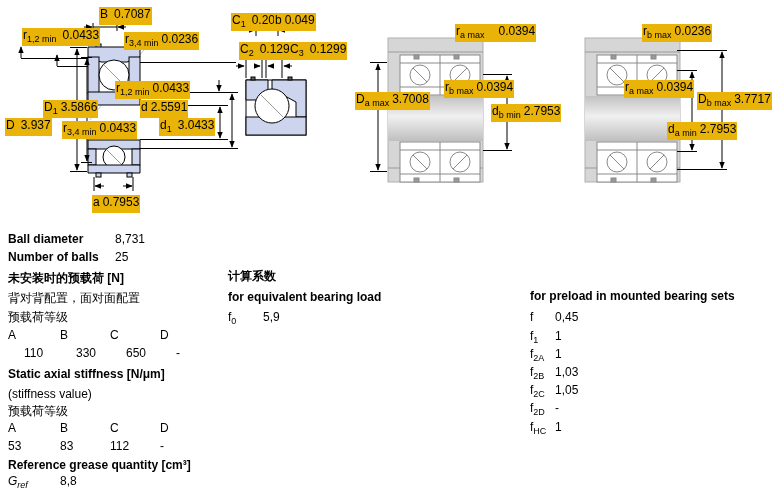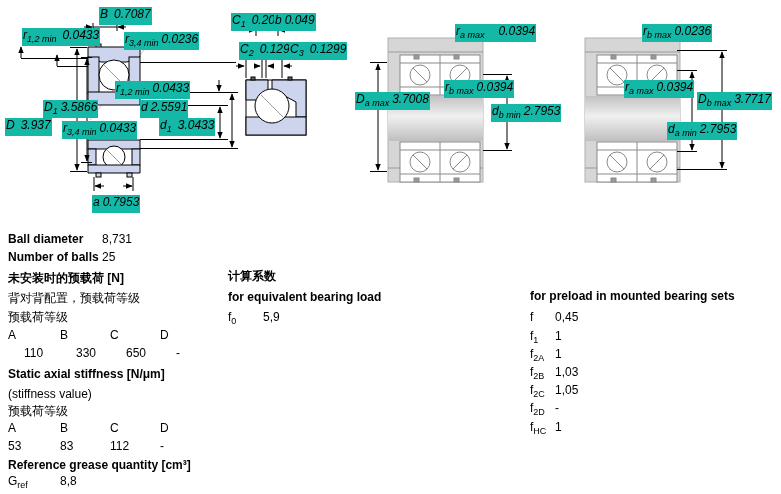--- a/index.html
+++ b/index.html
@@ -1,27 +1,27 @@
 <!DOCTYPE html>
 <html><head>
 <meta charset="utf-8">
 <style>
   html,body{margin:0;padding:0;}
   body{width:781px;height:494px;position:relative;overflow:hidden;background:#fff;
        font-family:"Liberation Sans",sans-serif;font-size:12px;color:#000;}
   svg{position:absolute;left:0;top:0;}
-  .dim{position:absolute;white-space:nowrap;background:#14b8a6;padding:0 1px;line-height:14px;z-index:5;font-style:italic;}
+  .dim{position:absolute;white-space:nowrap;background:#eab308;padding:0 1px;line-height:14px;z-index:5;}
   .dim sub{font-size:9px;}
   .dim .v{margin-left:6px;}
   .dim.t .v{margin-left:3px;}
   .dim.w .v{margin-left:14px;}
   .row{position:absolute;white-space:nowrap;line-height:15px;}
   .b{font-weight:bold;}
-  .lw{display:inline-block;width:94px;}
-  .gw{display:inline-block;width:52px;}
+  .lw{display:inline-block;width:107px;}
+  .gw{display:inline-block;width:52px;font-style:italic;}
   .fw{display:inline-block;width:25px;}
   .f0w{display:inline-block;width:35px;}
   .c4 span{display:inline-block;}
   .c4 span:nth-child(1){width:52px;}
   .c4 span:nth-child(2){width:50px;}
   .c4 span:nth-child(3){width:50px;}
   sub{font-size:9px;}
 </style>
 </head>
 <body>
@@ -210,21 +210,21 @@
 
 <span class="dim t" style="left:642px;top:24px"><span>r</span><sub>b max</sub><span class="v">0.0236</span></span>
 <span class="dim t" style="left:624px;top:80px"><span>r</span><sub>a max</sub><span class="v">0.0394</span></span>
 <span class="dim t" style="left:697px;top:92px"><span>D</span><sub>b max</sub><span class="v">3.7717</span></span>
 <span class="dim t" style="left:667px;top:122px"><span>d</span><sub>a min</sub><span class="v">2.7953</span></span>
 
 <div class="row" style="left:8px;top:232px"><span class="b lw">Ball diameter</span><span>8,731</span></div>
 <div class="row" style="left:8px;top:250px"><span class="b lw">Number of balls</span><span>25</span></div>
 
 <div class="row b" style="left:8px;top:271px">未安装时的预载荷 [N]</div>
-<div class="row" style="left:8px;top:291px">背对背配置，预载荷等级</div>
+<div class="row" style="left:8px;top:291px">背对背配置，面对面配置</div>
 <div class="row" style="left:8px;top:310px">预载荷等级</div>
 <div class="row c4" style="left:8px;top:328px"><span>A</span><span>B</span><span>C</span><span>D</span></div>
 <div class="row c4" style="left:24px;top:346px"><span>110</span><span>330</span><span>650</span><span>-</span></div>
 
 <div class="row b" style="left:8px;top:367px">Static axial stiffness [N/μm]</div>
 <div class="row" style="left:8px;top:387px">(stiffness value)</div>
 <div class="row" style="left:8px;top:404px">预载荷等级</div>
 <div class="row c4" style="left:8px;top:421px"><span>A</span><span>B</span><span>C</span><span>D</span></div>
 <div class="row c4" style="left:8px;top:439px"><span>53</span><span>83</span><span>112</span><span>-</span></div>
 

